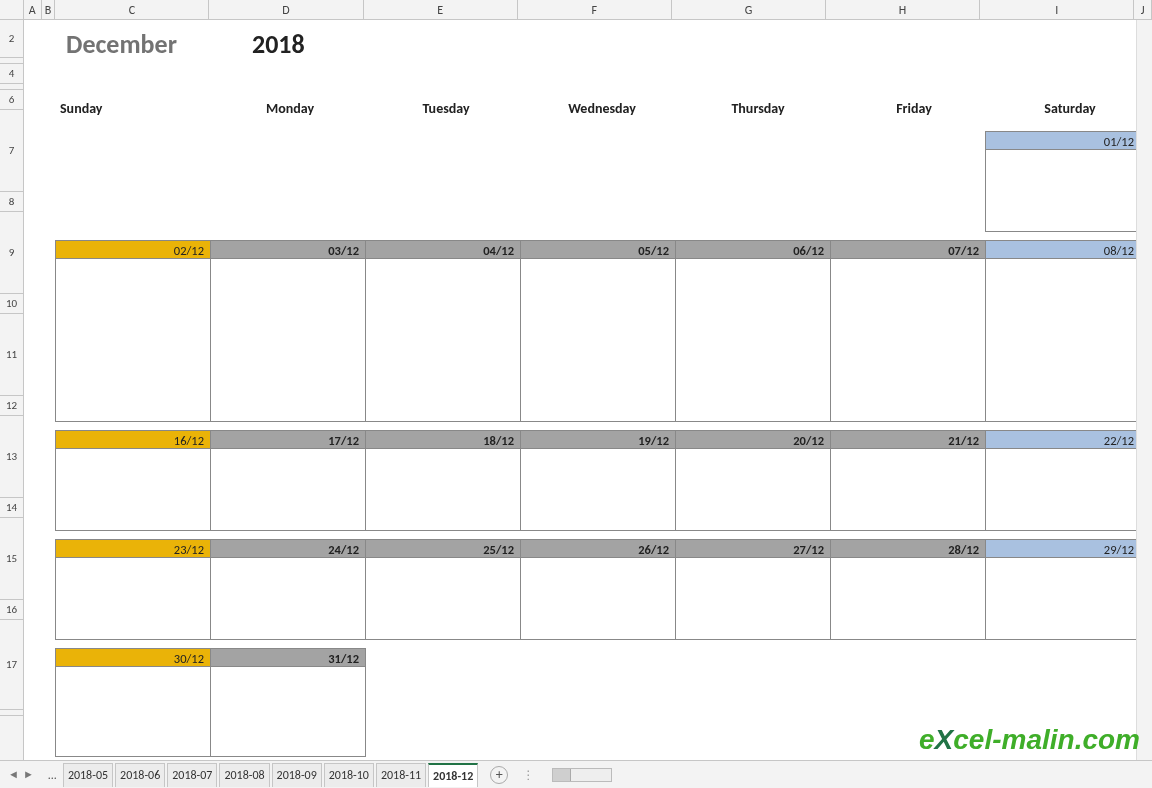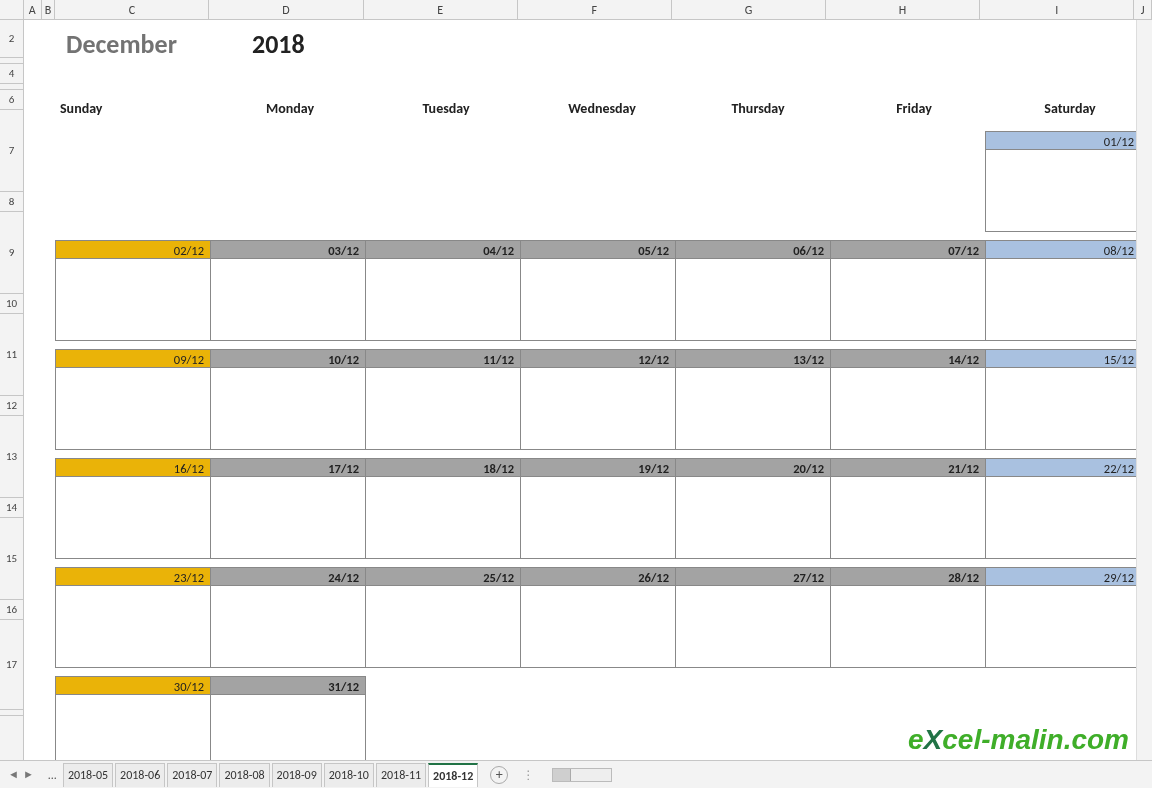--- a/index.html
+++ b/index.html
@@ -169,21 +169,21 @@
     position: relative;
     background: #eee;
   }
   .tabbar .hscroll .thumb {
     position:absolute; left:0; top:0; height:100%; width:18px;
     background:#cfcfcf; border-right:1px solid #aaa;
   }
   
   .watermark {
     position: absolute;
-    right: 23px; bottom: 32px;
+    right: 12px; bottom: 32px;
     text-align: right;
     pointer-events: none;
   }
   .watermark .line1 {
     font-family: Arial, sans-serif;
     font-size: 28px;
     font-weight: 800;
     font-style: italic;
     color: #3fae29;
   }
@@ -314,43 +314,20 @@
             <div class="date-body"></div>
           </div>
           <div class="cal-cell weekday">
             <div class="date-body"></div>
           </div>
           <div class="cal-cell weekday">
             <div class="date-body"></div>
           </div>
           <div class="cal-cell saturday">
             <div class="date-body"></div>
-          </div>
-        </div>
-        <div class="cal-row hdr-row">
-          <div class="cal-cell sunday">
-            <div class="date-hdr">09/12</div>
-          </div>
-          <div class="cal-cell weekday">
-            <div class="date-hdr">10/12</div>
-          </div>
-          <div class="cal-cell weekday">
-            <div class="date-hdr">11/12</div>
-          </div>
-          <div class="cal-cell weekday">
-            <div class="date-hdr">12/12</div>
-          </div>
-          <div class="cal-cell weekday">
-            <div class="date-hdr">13/12</div>
-          </div>
-          <div class="cal-cell weekday">
-            <div class="date-hdr">14/12</div>
-          </div>
-          <div class="cal-cell saturday">
-            <div class="date-hdr">15/12</div>
           </div>
         </div>
         <div class="cal-row body-row">
           <div class="cal-cell sunday">
             <div class="date-body"></div>
           </div>
           <div class="cal-cell weekday">
             <div class="date-body"></div>
           </div>
           <div class="cal-cell weekday">

